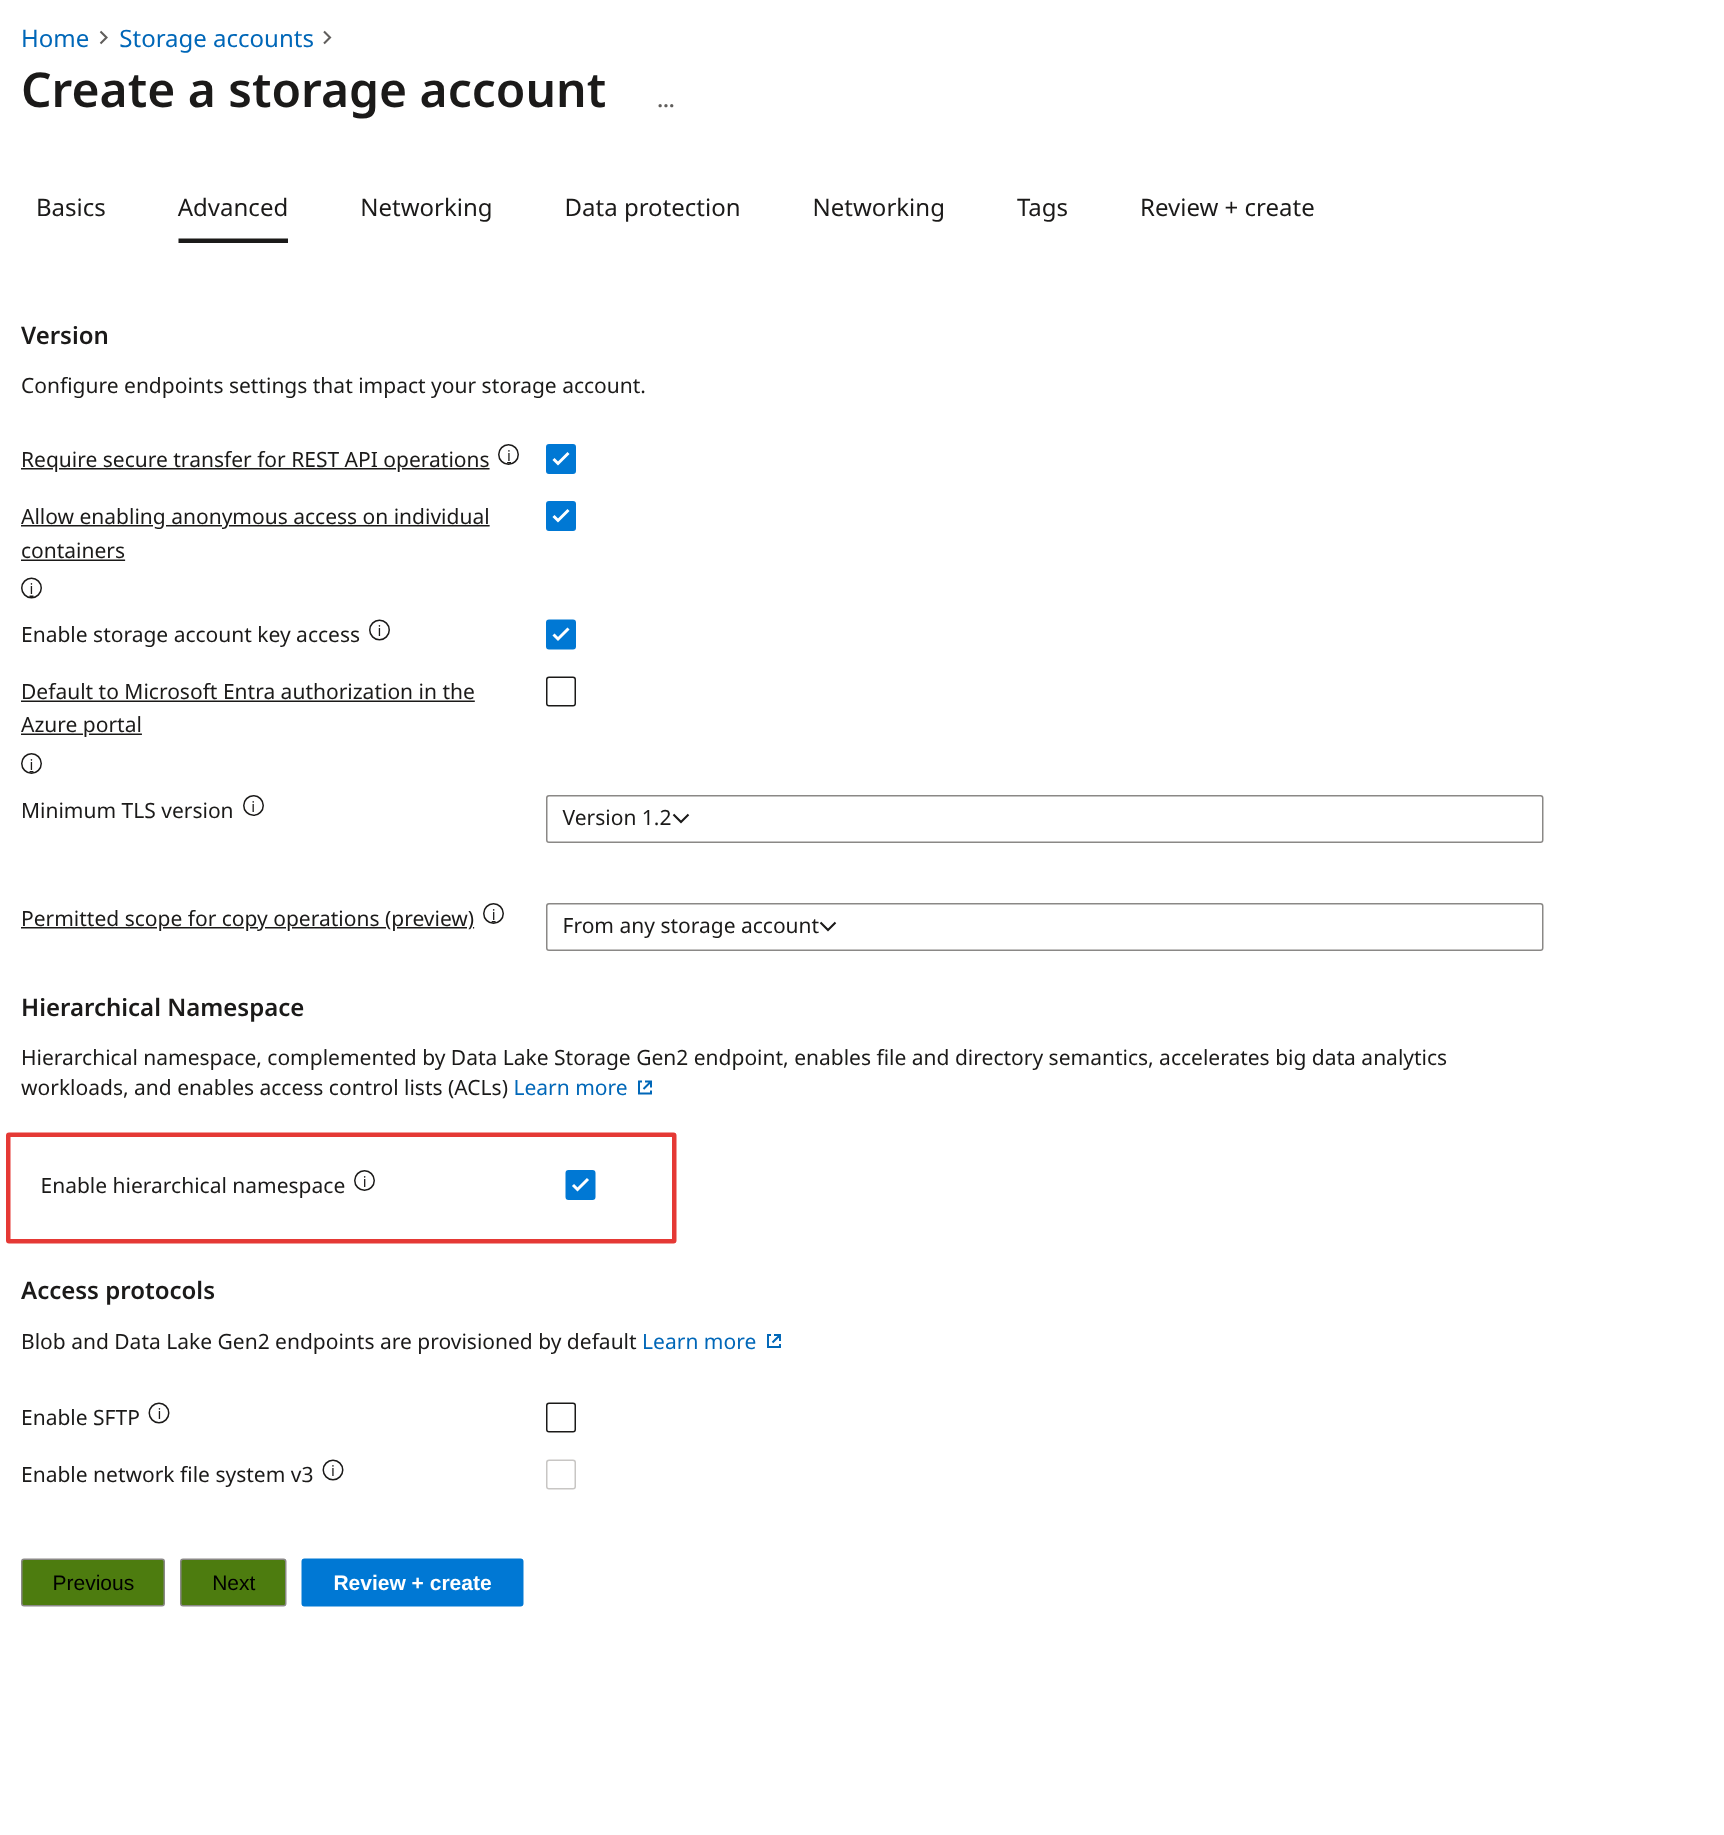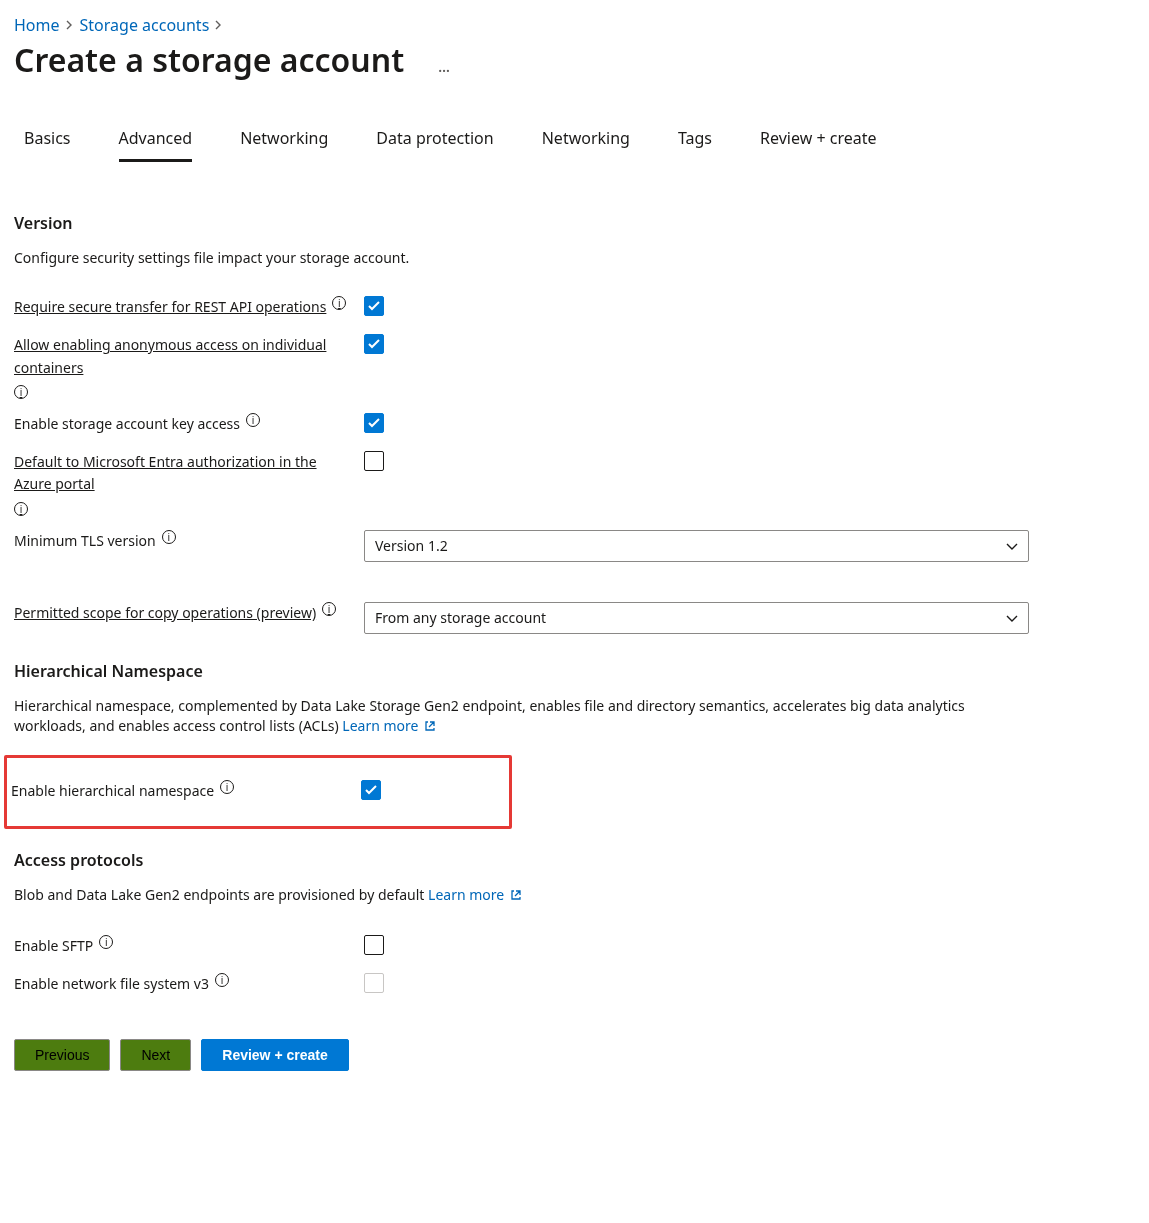--- a/index.html
+++ b/index.html
@@ -162,33 +162,33 @@
   .cb svg { display: block; }
   
   .select {
     width: 100%;
     max-width: 665px;
     height: 32px;
     border: 1px solid var(--border);
     border-radius: 2px;
     display: flex;
     align-items: center;
-    justify-content: space-between;
+    justify-content: flex-start;
     padding: 0 10px;
     cursor: pointer;
     background: #fff;
   }
   .select .chev { color: var(--text); }
   
   .highlight-box {
     border: 3px solid var(--highlight);
     border-radius: 2px;
-    padding: 22px 4px;
+    padding: 22px 20px;
     margin: 18px 0 18px -10px;
-    width: 508px;
+    width: 447px;
   }
   .highlight-box .field-row { margin-bottom: 0; }
   
   .footer {
     position: relative;
     margin-top: 28px;
     padding: 14px 0 0 0;
     display: flex;
     gap: 10px;
   }
@@ -241,21 +241,21 @@
     <div class="tab">Basics</div>
     <div class="tab active">Advanced</div>
     <div class="tab">Networking</div>
     <div class="tab">Data protection</div>
     <div class="tab">Networking</div>
     <div class="tab">Tags</div>
     <div class="tab">Review + create</div>
   </div>
 
   <h2 class="section-title">Version</h2>
-  <p class="section-desc">Configure security settings file impact your storage account.</p>
+  <p class="section-desc">Configure endpoints settings that impact your storage account.</p>
 
   <div class="field-row">
     <div class="field-label multi">
       <span>Require secure transfer for REST API operations</span>
       <span class="info-icon">i</span>
     </div>
     <div class="field-control">
       <span class="cb on">
         <svg width="12" height="10" viewBox="0 0 12 10">
             <path d="M1 5 L4 8 L11 1" fill="none" stroke="#fff" stroke-width="2"></path>

